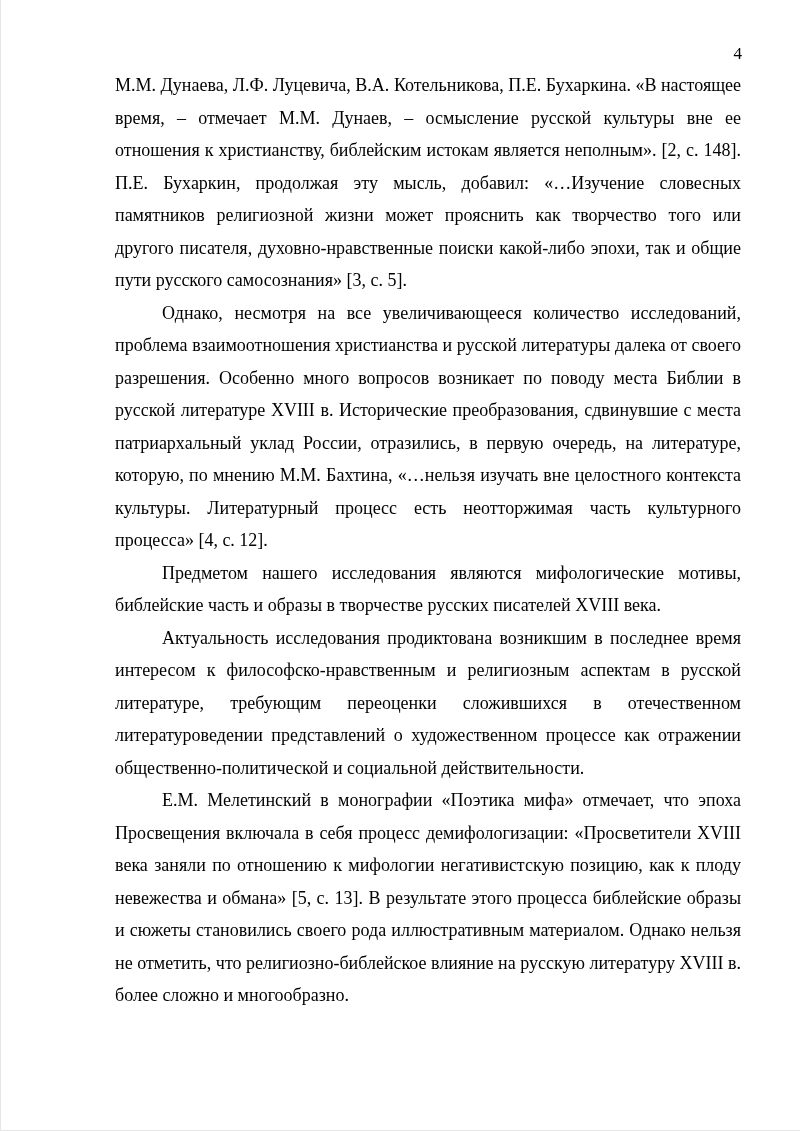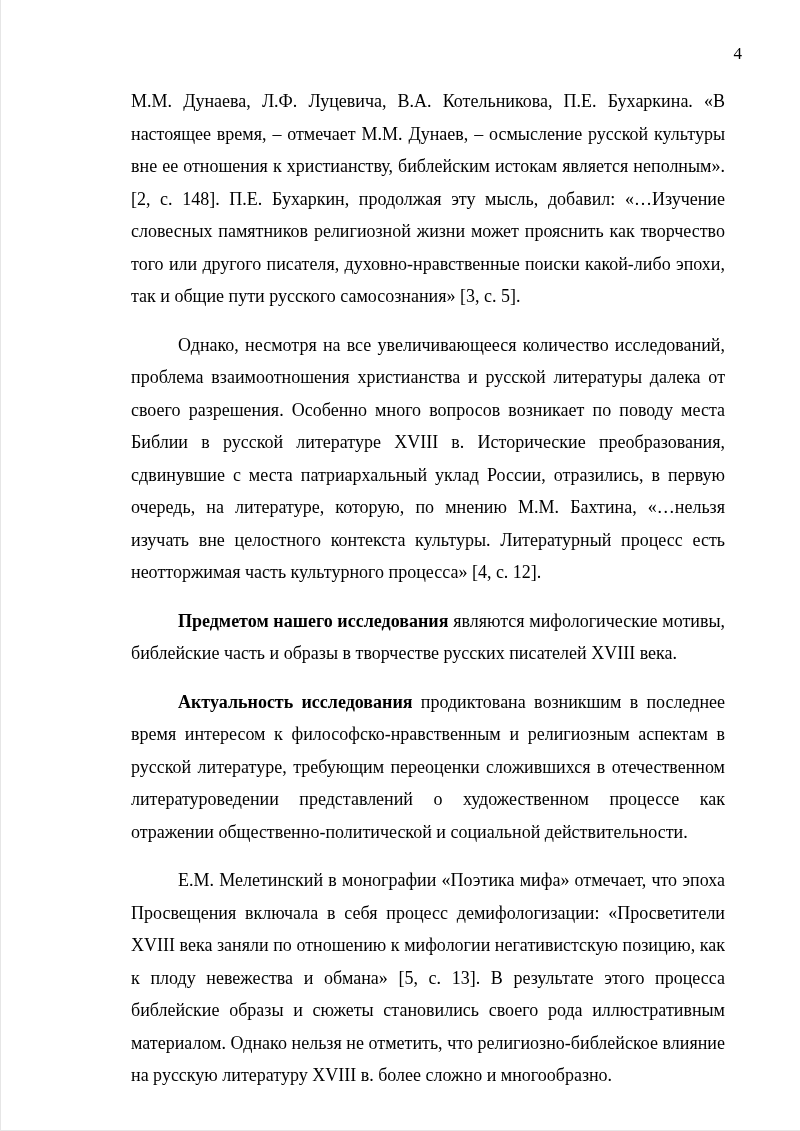--- a/index.html
+++ b/index.html
@@ -33,28 +33,28 @@
     top: 69px;
     left: 115px;
     width: 626px;
     font-size: 18px;
     line-height: 32.5px;
     text-align: justify;
     hyphens: none;
     -webkit-hyphens: none;
   }
   .para {
-    margin: 16px;
+    margin: 0;
     padding: 0;
   }
   .para.indent {
     text-indent: 47px;
   }
   .bold {
-    font-weight: bold;
+    font-weight: normal;
   }
 </style>
 </head>
 <body>
 
 <div class="page">
   <div class="page-number">4</div>
   <div class="body-text" id="document-body">
       <p class="para"><span class="">М.М. Дунаева, Л.Ф. Луцевича, В.А. Котельникова, П.Е. Бухаркина. «В настоящее время, – отмечает М.М. Дунаев, – осмысление русской культуры вне ее отношения к христианству, библейским истокам является неполным». [2, с. 148]. П.Е. Бухаркин, продолжая эту мысль, добавил: «…Изучение словесных памятников религиозной жизни может прояснить как творчество того или другого писателя, духовно-нравственные поиски какой-либо эпохи, так и общие пути русского самосознания» [3, с. 5].</span></p>
       <p class="para indent"><span class="">Однако, несмотря на все увеличивающееся количество исследований, проблема взаимоотношения христианства и русской литературы далека от своего разрешения. Особенно много вопросов возникает по поводу места Библии в русской литературе XVIII в. Исторические преобразования, сдвинувшие с места патриархальный уклад России, отразились, в первую очередь, на литературе, которую, по мнению М.М. Бахтина, «…нельзя изучать вне целостного контекста культуры. Литературный процесс есть неотторжимая часть культурного процесса» [4, с. 12].</span></p>

